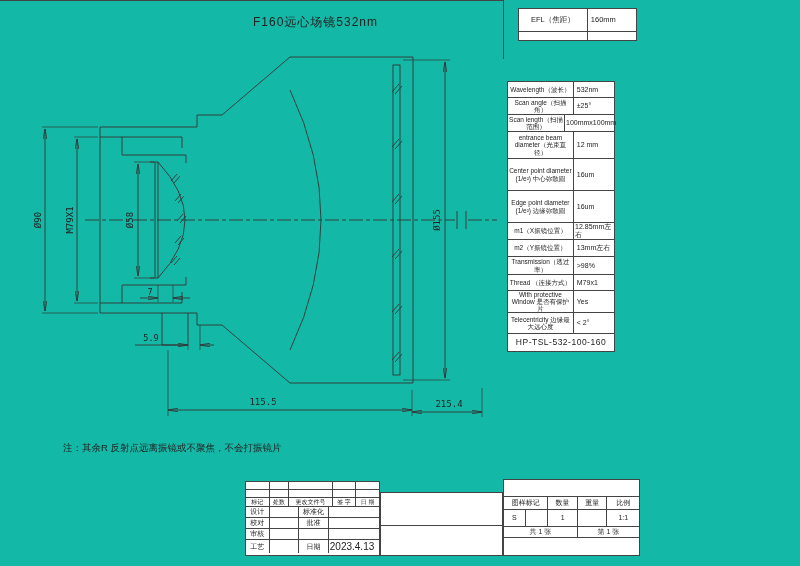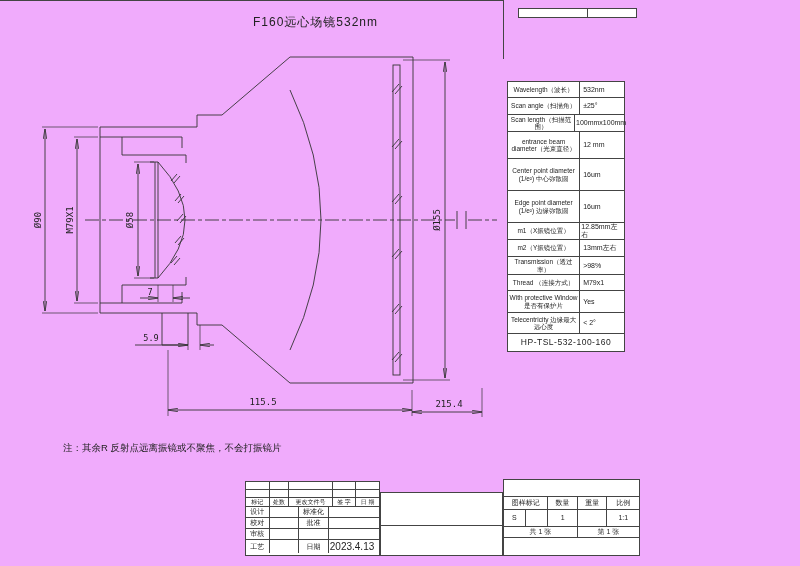--- a/index.html
+++ b/index.html
@@ -1,16 +1,16 @@
 <!DOCTYPE html>
 <html><head>
 <meta charset="utf-8">
 <style>
   html,body{margin:0;padding:0;background:#fff}
-  .sheet{position:relative;width:800px;height:566px;background:#f0abfc;overflow:hidden;
+  .sheet{position:relative;width:800px;height:566px;background:#14b8a6;overflow:hidden;
          font-family:"Liberation Sans",sans-serif;color:#222}
   .abs{position:absolute;box-sizing:border-box}
   .hline{background:#444;height:1px}
   .vline{background:#444;width:1px}
   .title{font-size:12px;letter-spacing:1px;white-space:nowrap}
   .note{font-size:9.5px;white-space:nowrap}
   
   .tbl{border:1px solid #444;box-sizing:border-box;background:#fff}
   .trow{display:flex;border-bottom:1px solid #444;box-sizing:border-box;align-items:stretch}
   .trow:last-child{border-bottom:none}
@@ -162,27 +162,31 @@
     </g>
 
     <g>
       <line class="thin" x1="482" y1="388" x2="482" y2="417"></line>
       <line x1="412" y1="412" x2="482" y2="412" marker-start="url(#ar)" marker-end="url(#ar)"></line>
       <text class="dt" text-anchor="middle" transform="translate(449 407)">215.4</text>
     </g>
   </svg>
 
   <div class="abs tbl specA" style="left:518px;top:8px;width:119px">
+    <div class="trow" style="height:23px">
+      <div class="tc" style="width:70px">EFL（焦距）</div>
+      <div class="tc tv" style="width:49px">160mm</div>
+    </div>
     <div class="trow" style="height:8px">
       <div class="tc" style="width:70px"></div>
       <div class="tc tv" style="width:49px"></div>
     </div>
   </div>
 
-  <div class="abs tbl specB" style="left:507px;top:81px;width:118px">
+  <div class="abs tbl specB" style="left:507px;top:81px;width:108px">
     <div class="trow" style="height:16px">
       <div class="tc" style="width:81px">Wavelength（波长）</div>
       <div class="tc tv" style="width:49px">532nm</div>
     </div>
     <div class="trow" style="height:17px">
       <div class="tc" style="width:81px">Scan angle（扫描角）</div>
       <div class="tc tv" style="width:49px">±25°</div>
     </div>
     <div class="trow" style="height:17px">
       <div class="tc" style="width:81px">Scan length（扫描范围）</div>

